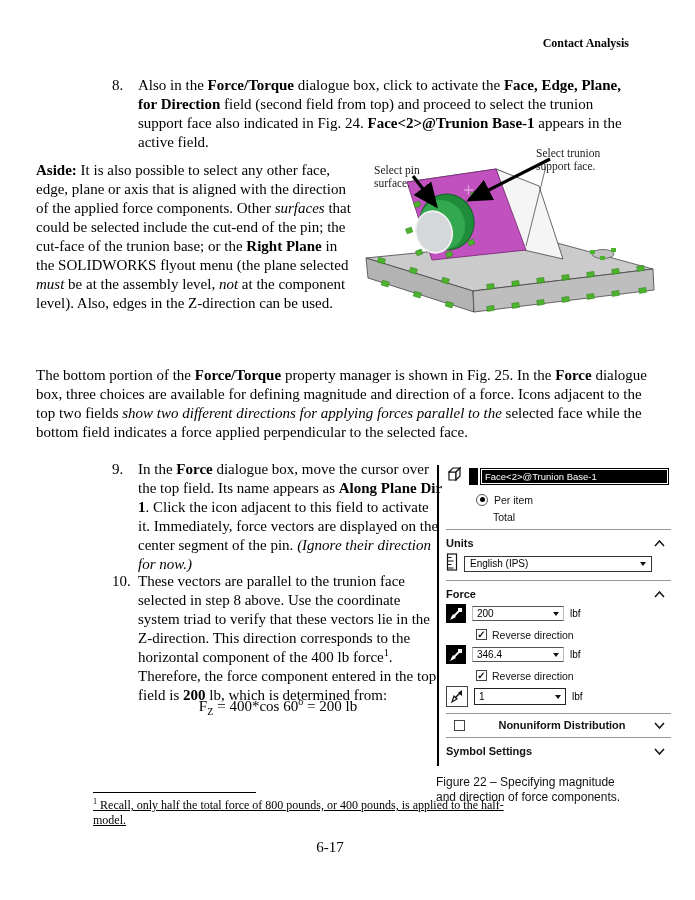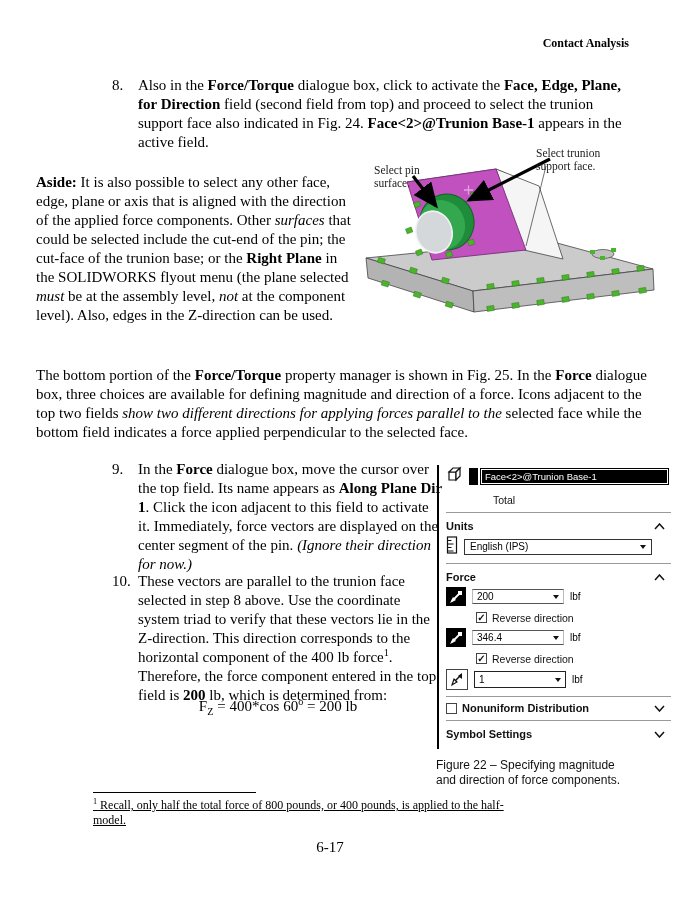--- a/index.html
+++ b/index.html
@@ -11,21 +11,21 @@
   sup{font-size:68%;vertical-align:super;line-height:0;}
   sub{font-size:68%;vertical-align:sub;line-height:0;}
 
   
   .header-title{top:36px;right:66px;font-weight:bold;font-size:12px;}
   .para{line-height:19px;text-align:left;}
   .step{display:flex;line-height:19px;}
   .step-num{flex:none;width:26px;}
   .step-body{flex:1;}
   #step8{top:76px;left:112px;width:527px;}
-  #aside{top:161px;left:36px;width:315px;margin-top:12px;}
+  #aside{top:161px;left:36px;width:315px;}
   #midpara{top:366px;left:36px;width:627px;}
   #step9{top:460px;left:112px;width:332px;}
   #step10{top:572px;left:112px;width:332px;}
   #equation{top:697px;left:112px;width:332px;text-align:center;line-height:19px;}
   #footnote{top:792px;left:93px;width:552px;}
   .fn-rule{width:163px;border:none;border-top:1.5px solid #000;margin:0 0 5px 0;}
   .fn-text{font-size:12px;line-height:15px;width:440px;text-decoration:underline;}
   #pagenum{top:839px;left:0;width:660px;text-align:center;font-size:15px;}
 
   
@@ -64,21 +64,21 @@
   .ficon.blk{background:#000;}
   .ficon.wht{background:#fff;border:1px solid #444;}
   .numfield{flex:none;width:92px;height:15px;border-top:1px solid #555;border-bottom:1px solid #555;border-left:1px solid #bbb;border-right:1px solid #bbb;display:flex;align-items:center;justify-content:space-between;padding:0 4px;box-sizing:border-box;background:#fff;}
   .numfield.boxed{border:1.5px solid #222;height:17px;}
   .numfield span{font-size:10px;}
   .unit{font-size:10px;margin-left:6px;}
   .chk-row{margin:5px 0 4px 30px;height:13px;}
   .chk{flex:none;width:11px;height:11px;border:1px solid #444;background:#fff;margin-right:5px;
        display:flex;align-items:center;justify-content:center;box-sizing:border-box;}
   .chk .ck{font-style:normal;font-size:10px;font-weight:bold;line-height:10px;color:#111;}
-  .chkhead-row{justify-content:flex-start;padding-right:10px;margin:4px 0 3px 0;}
+  .chkhead-row{justify-content:flex-start;padding-right:10px;margin:4px 0 3px 8px;text-align:center;}
   .chkhead-row .shead{flex:1;}
   .chev{flex:none;}
   #fig25 .figcap{margin-top:9px;width:200px;margin-left:-1px;}
 </style>
 </head>
 <body>
 
 <div class="page">
 
   <div class="abs header-title">Contact Analysis</div>
@@ -184,20 +184,26 @@
             <polygon points="3,6 7,2 14,2 10,6" fill="#fff" stroke="#111" stroke-width="1.2"></polygon>
             <polygon points="10,6 14,2 14,10 10,14" fill="#fff" stroke="#111" stroke-width="1.2"></polygon>
           </svg>
         </span>
         <span class="sel-swatch"></span>
         <div class="selbox">
           <span>Face&lt;2&gt;@Trunion Base-1</span>
         </div>
       </div>
 
+      <div class="prow radio-row">
+        <span class="rb">
+            <span class="dot"></span>
+          </span>
+        <span class="plbl">Per item</span>
+      </div>
       <div class="prow total-row">
         <span class="plbl">Total</span>
       </div>
 
       <hr class="pdiv">
 
       <div class="prow sect-row">
         <span class="shead">Units</span>
         <svg class="chev" width="11" height="7" viewBox="0 0 11 7">
           <polyline points="1,6 5.5,1 10,6" fill="none" stroke="#111" stroke-width="1.5"></polyline>

